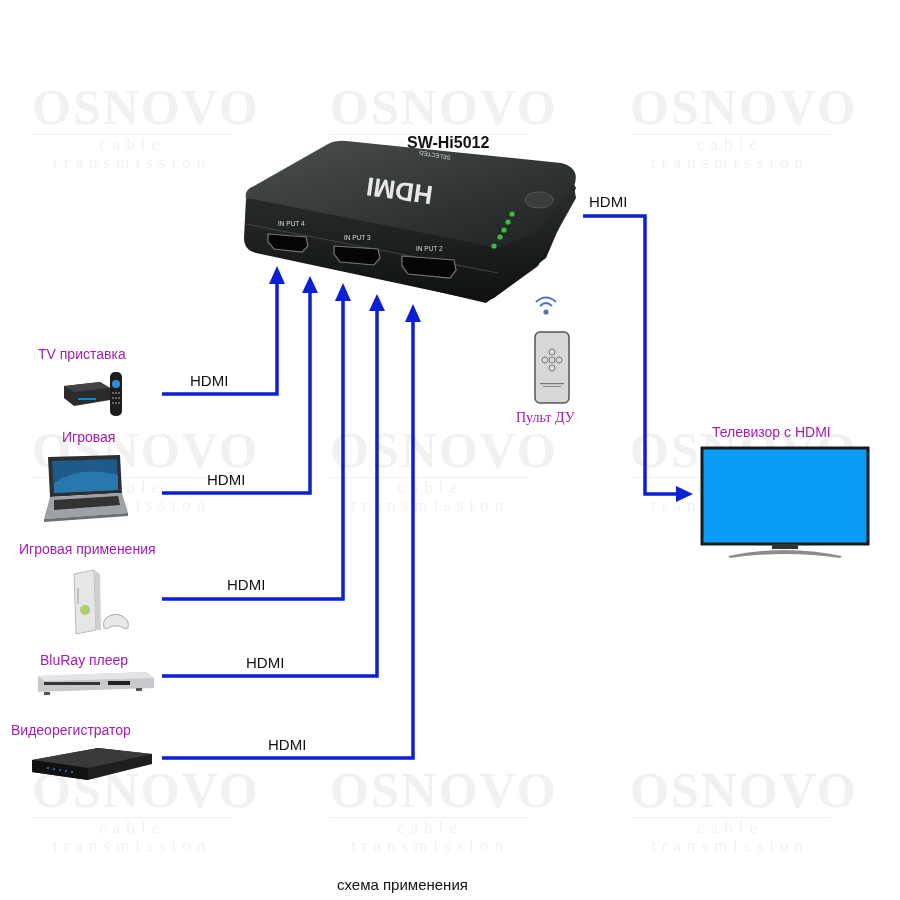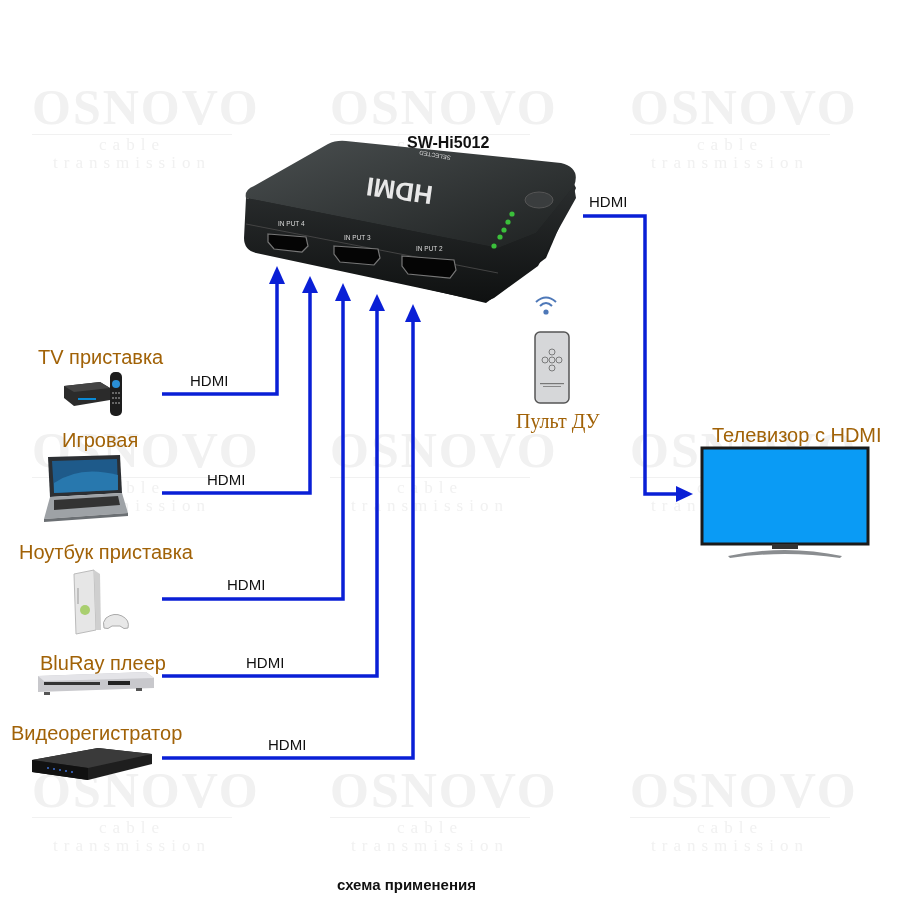--- a/index.html
+++ b/index.html
@@ -1,21 +1,21 @@
 <!DOCTYPE html>
 <html><head>
 <meta charset="utf-8">
 <style>
   html, body { margin: 0; padding: 0; background: #ffffff; }
   body { width: 900px; height: 900px; position: relative; overflow: hidden; font-family: "Liberation Sans", sans-serif; }
   .wm { position: absolute; width: 200px; text-align: center; color: #f1f1f1; pointer-events: none; }
   .wm .big { font-family: "Liberation Serif", serif; font-size: 50px; font-weight: bold; letter-spacing: 2px; line-height: 50px; }
   .wm .line { height: 1px; background: #f1f1f1; margin: 2px 0 1px; }
   .wm .small { font-family: "Liberation Serif", serif; font-size: 17px; letter-spacing: 6px; line-height: 18px; }
-  .label { position: absolute; font-size: 20px; color: #a16207; white-space: nowrap; }
+  .label { position: absolute; font-size: 14px; color: #a21caf; white-space: nowrap; }
   .hdmi { position: absolute; font-size: 15px; color: #111; }
   .title { position: absolute; font-weight: bold; font-size: 16px; color: #111; margin-top: 16px; }
   svg.lines { position: absolute; left: 0; top: 0; }
   .dev { position: absolute; }
   .caption { position: absolute; font-size: 15px; color: #111; }
 </style>
 </head>
 <body>
 
 <div class="wm" style="left:32px;top:82px;">
@@ -135,21 +135,21 @@
 
 <div class="hdmi" style="left:190px;top:372px;">HDMI</div>
 <div class="hdmi" style="left:207px;top:471px;">HDMI</div>
 <div class="hdmi" style="left:227px;top:576px;">HDMI</div>
 <div class="hdmi" style="left:246px;top:654px;">HDMI</div>
 <div class="hdmi" style="left:268px;top:736px;">HDMI</div>
 <div class="hdmi" style="left:589px;top:193px;">HDMI</div>
 
 <div class="label" style="left:38px;top:346px;">TV приставка</div>
 <div class="label" style="left:62px;top:429px;">Игровая</div>
-<div class="label" style="left:19px;top:541px;">Ноутбук приставка</div>
+<div class="label" style="left:19px;top:541px;">Игровая применения</div>
 <div class="label" style="left:40px;top:652px;">BluRay плеер</div>
 <div class="label" style="left:11px;top:722px;">Видеорегистратор</div>
 
 <svg class="dev" style="left:60px;top:370px;" width="75" height="48" viewBox="0 0 75 48">
   <path d="M4 16 L40 12 L50 18 L50 30 L14 36 L4 28 Z" fill="#2b2b2b"></path>
   <path d="M4 16 L40 12 L50 18 L14 22 Z" fill="#444"></path>
   <rect x="18" y="28" width="18" height="2" fill="#0a8ad6"></rect>
   <rect x="50" y="2" width="12" height="44" rx="5" fill="#1d1d1d"></rect>
   <circle cx="56" cy="14" r="4" fill="#2a8fd6"></circle>
   <g fill="#666">
@@ -223,13 +223,13 @@
 </svg>
 <div class="label" style="left:516px;top:410px;font-family:Liberation Serif, serif;">Пульт ДУ</div>
 
 <div class="label" style="left:712px;top:424px;">Телевизор с HDMI</div>
 <svg class="dev" style="left:700px;top:446px;" width="170" height="115" viewBox="0 0 170 115">
   <rect x="2" y="2" width="166" height="96" fill="#0a9bf5" stroke="#1a1a1a" stroke-width="3"></rect>
   <rect x="72" y="98" width="26" height="5" fill="#333"></rect>
   <path d="M28 110 Q85 98 142 110 L140 112 Q85 104 30 112 Z" fill="#8a8d90"></path>
 </svg>
 
-<div class="caption" style="left:337px;top:876px;font-weight:bold;">схема применения</div>
+<div class="caption" style="left:337px;top:876px;">схема применения</div>
 
 </body></html>

